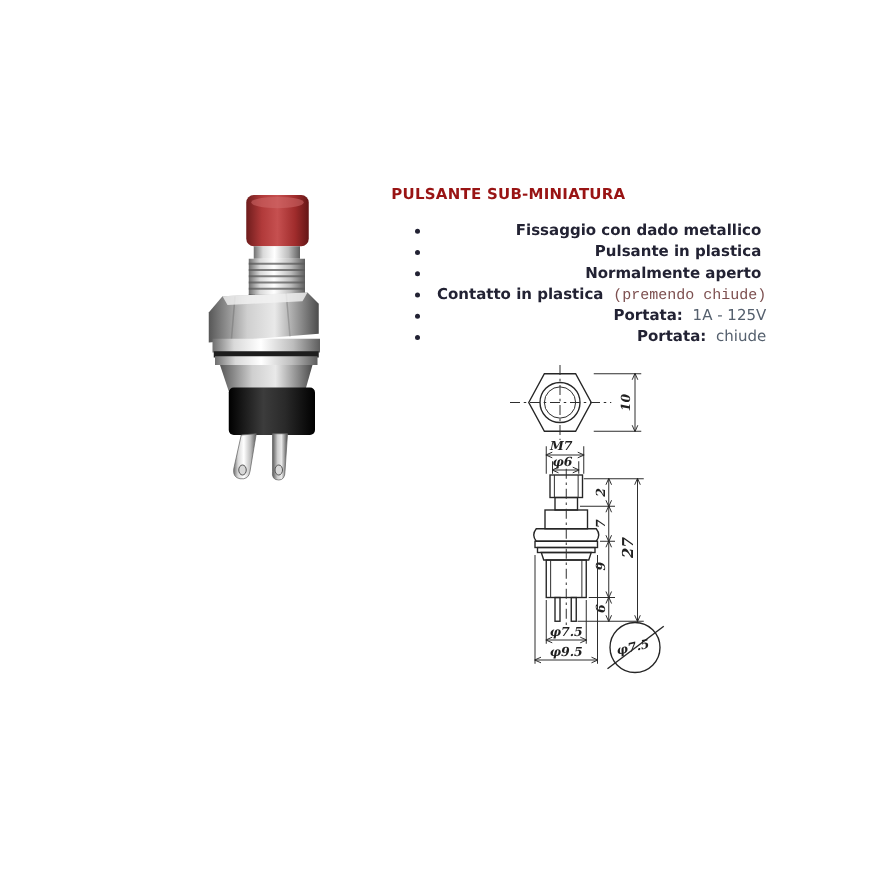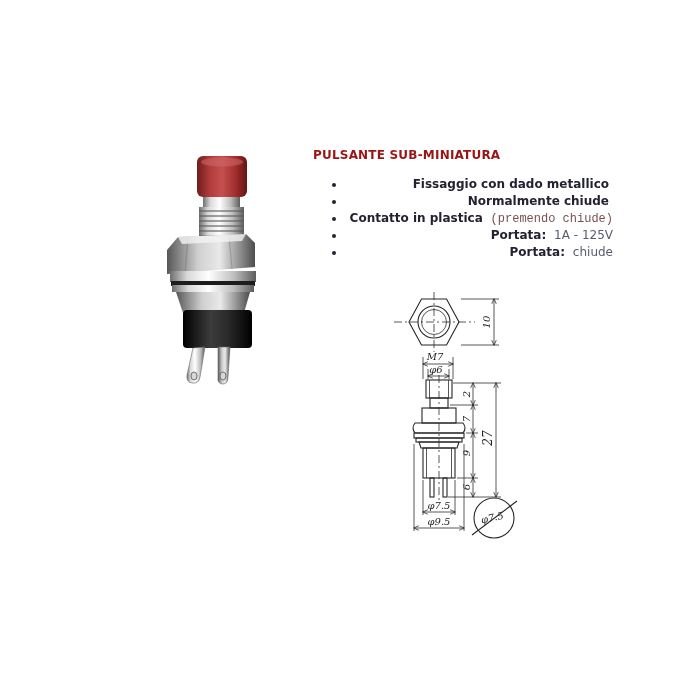--- a/index.html
+++ b/index.html
@@ -23,21 +23,21 @@
     font-size:12px;white-space:nowrap;text-align:right;
   }
   .features li .dot{
     position:absolute;left:19px;top:7px;width:4px;height:4px;border-radius:50%;
     background:#222233;
   }
   .f-label{font-weight:bold;color:#222233;}
   .f-value{color:#55606e;margin-left:4px;}
   .f-note{color:#7d5050;margin-left:4px;font-family:Liberation Mono, monospace;}
   
-  .drawing-wrap{position:absolute;left:379px;top:287px;width:180px;height:268px;}
+  .drawing-wrap{position:absolute;left:393px;top:287px;width:180px;height:268px;font-weight:bold;}
   .draw-line{stroke:#262626;stroke-width:1.1;fill:none;}
   .draw-thin{stroke:#2e2e2e;stroke-width:0.8;fill:none;}
   .cl{stroke:#2e2e2e;stroke-width:0.8;fill:none;stroke-dasharray:8 3 2 3;}
   .dim-txt{
     font-family:"DejaVu Serif", serif;font-style:italic;
     fill:#1f1f1f;font-size:10px;
   }
   .dim-txt.big{font-size:12px;}
 </style>
 </head>
@@ -122,21 +122,26 @@
 <div class="title">PULSANTE SUB-MINIATURA</div>
 
 <ul class="features">
   <li>
     <span class="dot"></span>
     <span class="f-label">Fissaggio con dado metallico</span>
     <span class="f-value"></span>
   </li>
   <li>
     <span class="dot"></span>
-    <span class="f-label">Normalmente chiude</span>
+    <span class="f-label">Pulsante in plastica</span>
+    <span class="f-value"></span>
+  </li>
+  <li>
+    <span class="dot"></span>
+    <span class="f-label">Normalmente aperto</span>
     <span class="f-value"></span>
   </li>
   <li>
     <span class="dot"></span>
     <span class="f-label">Contatto in plastica</span>
     <span class="f-note">(premendo chiude)</span>
   </li>
   <li>
     <span class="dot"></span>
     <span class="f-label">Portata:</span>

